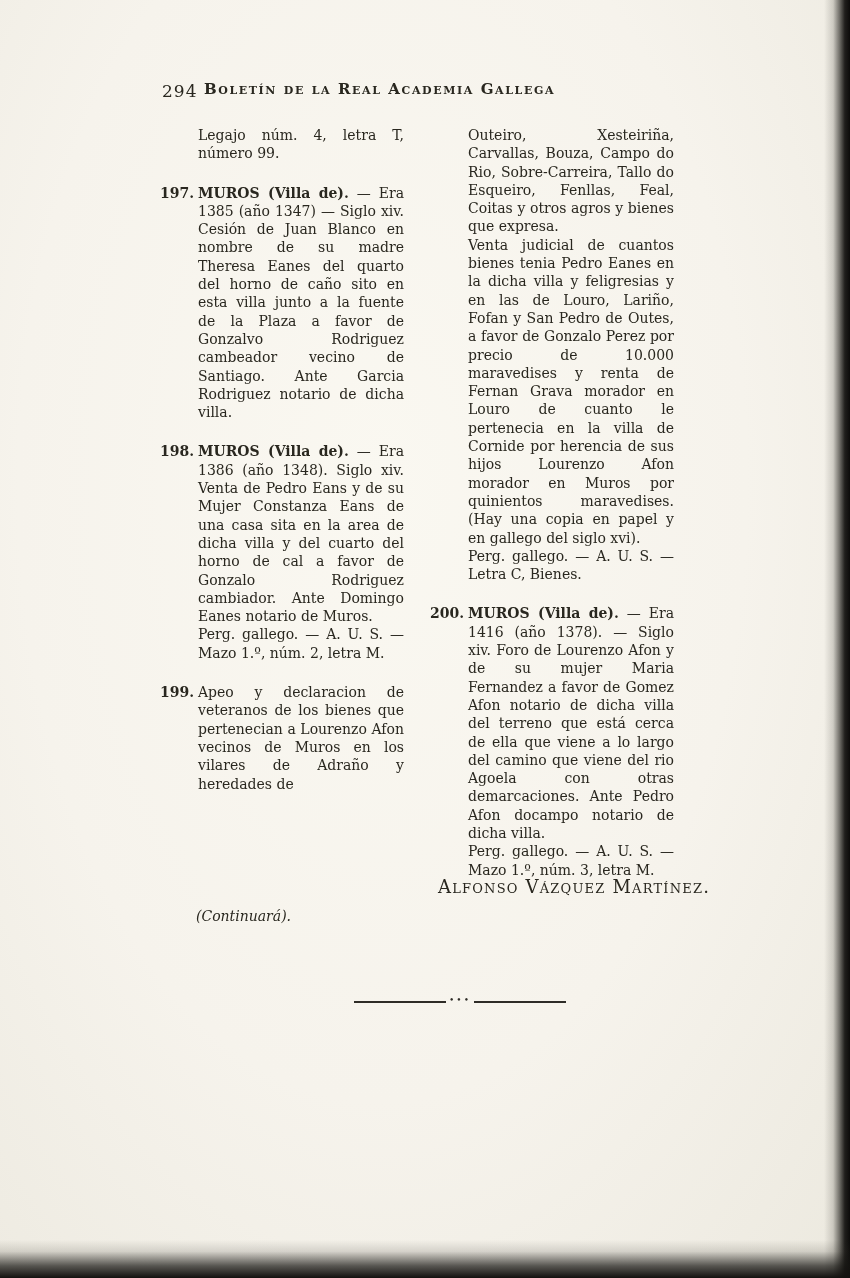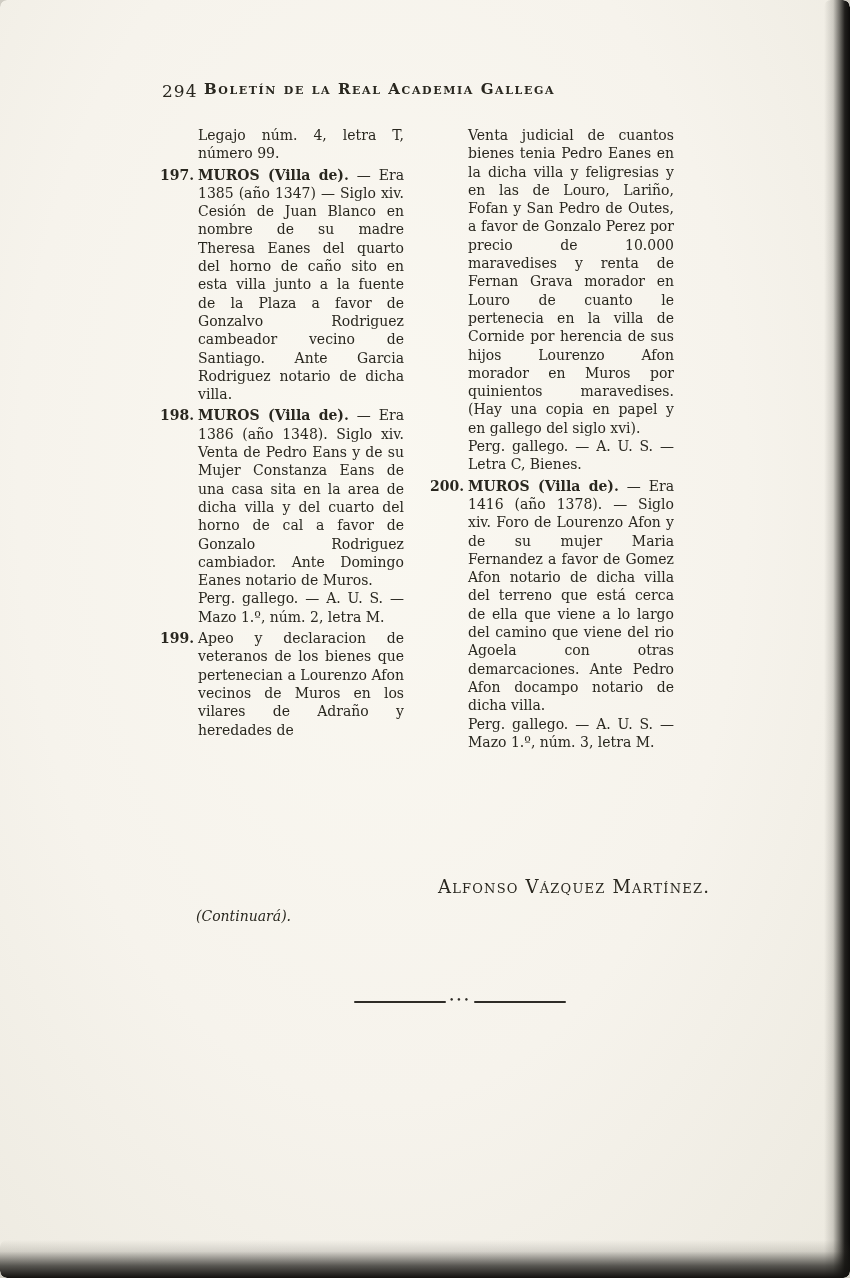--- a/index.html
+++ b/index.html
@@ -1,15 +1,15 @@
 <!DOCTYPE html>
 <html><head>
 <meta charset="utf-8">
 <style>
-  * { margin: 0; padding: 0; box-sizing: border-box; border-radius: 7px; }
+  * { margin: 0; padding: 0; box-sizing: border-box; }
   html, body { width: 850px; height: 1278px; }
   body {
     font-family: "DejaVu Serif", serif;
     background: #cfccc3;
   }
   .page {
     position: relative;
     width: 850px;
     height: 1278px;
     overflow: hidden;
@@ -53,21 +53,21 @@
     gap: 26px;
   }
   .col {
     flex: 1;
     padding-left: 38px;
     font-size: 14px;
     line-height: 18.3px;
     text-align: justify;
   }
   .para { margin: 0; }
-  .entry { position: relative; margin-top: 3px; }
+  .entry { position: relative; margin-top: 21px; }
   .entry-num {
     position: absolute;
     left: -38px;
     top: 0;
     width: 36px;
     font-weight: bold;
     font-size: 14px;
   }
   .entry-lead { font-weight: bold; }
 
@@ -156,20 +156,21 @@
         <p class="para">Perg. gallego. — A. U. S. — Mazo 1.º, núm. 2, letra M.</p>
       </div>
 
       <div class="entry">
         <span class="entry-num">199.</span>
         <p class="para">Apeo y declaracion de veteranos de los bienes que pertenecian a Lourenzo Afon vecinos de Muros en los vilares de Adraño y heredades de</p>
       </div>
     </div>
 
     <div class="col">
+      <p class="para">Outeiro, Xesteiriña, Carvallas, Bouza, Campo do Rio, Sobre-Carreira, Tallo do Esqueiro, Fenllas, Feal, Coitas y otros agros y bienes que expresa.</p>
       <p class="para">Venta judicial de cuantos bienes tenia Pedro Eanes en la dicha villa y feligresias y en las de Louro, Lariño, Fofan y San Pedro de Outes, a favor de Gonzalo Perez por precio de 10.000 maravedises y renta de Fernan Grava morador en Louro de cuanto le pertenecia en la villa de Cornide por herencia de sus hijos Lourenzo Afon morador en Muros por quinientos maravedises. (Hay una copia en papel y en gallego del siglo xvi).</p>
       <p class="para">Perg. gallego. — A. U. S. — Letra C, Bienes.</p>
 
       <div class="entry">
         <span class="entry-num">200.</span>
         <p class="para"><b class="entry-lead">MUROS (Villa de).</b><span> — Era 1416 (año 1378). — Siglo xiv. Foro de Lourenzo Afon y de su mujer Maria Fernandez a favor de Gomez Afon notario de dicha villa del terreno que está cerca de ella que viene a lo largo del camino que viene del rio Agoela con otras demarcaciones. Ante Pedro Afon docampo notario de dicha villa.</span></p>
         <p class="para">Perg. gallego. — A. U. S. — Mazo 1.º, núm. 3, letra M.</p>
       </div>
     </div>
 

